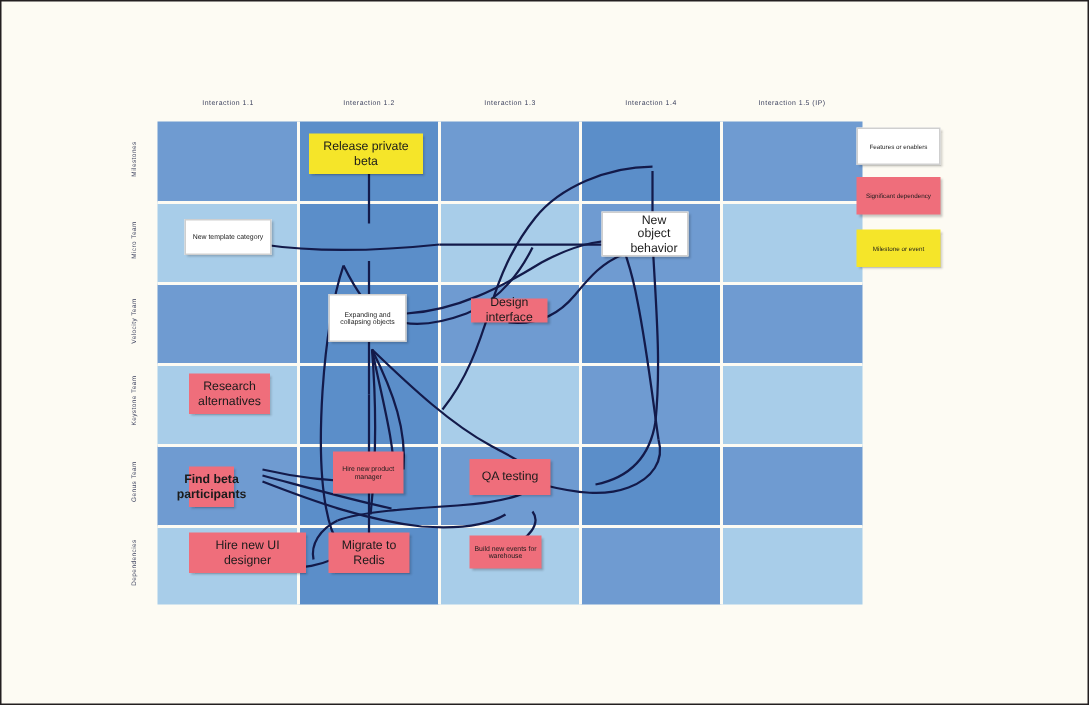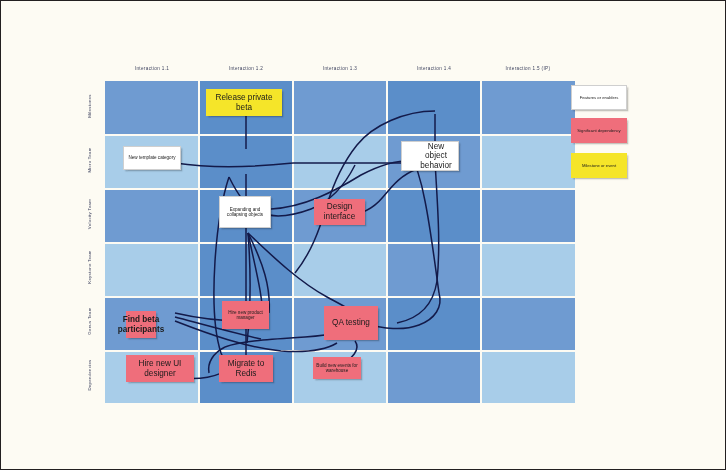--- a/index.html
+++ b/index.html
@@ -190,30 +190,31 @@
     <div class="node n-yellow fs-big" style="left:101px;top:8px;width:76px;height:27px;">Release private beta</div>
 
 
     <div class="node n-white fs-small" style="left:18px;top:65px;width:58px;height:24px;">New template category</div>
 
 
     <div class="node n-white fs-big" style="left:296px;top:60px;width:58px;height:30px;padding-left:14px;">New object behavior</div>
 
     <div class="node n-white fs-small" style="left:114px;top:115px;width:52px;height:32px;">Expanding and collapsing objects</div>
 
-    <div class="node n-red fs-big" style="left:209px;top:118px;width:51px;height:26px;">Design interface</div>
-
+    <div class="node n-red fs-big" style="left:209px;top:118px;width:51px;height:16px;">Design interface</div>
+
+    <div class="node n-red fs-big" style="left:21px;top:168px;width:54px;height:27px;">Research alternatives</div>
 
     <div class="node n-red fs-big" style="left:21px;top:230px;width:30px;height:27px;font-weight:bold;">Find beta participants</div>
 
     <div class="node n-red fs-small" style="left:117px;top:220px;width:47px;height:28px;">Hire new product manager</div>
 
-    <div class="node n-red fs-big" style="left:208px;top:225px;width:54px;height:34px;margin-left:11px;">QA testing</div>
-
-    <div class="node n-red fs-big" style="left:21px;top:274px;width:68px;height:27px;">Hire new UI designer</div>
+    <div class="node n-red fs-big" style="left:208px;top:225px;width:54px;height:24px;">QA testing</div>
+
+    <div class="node n-red fs-big" style="left:21px;top:274px;width:78px;height:27px;">Hire new UI designer</div>
 
     <div class="node n-red fs-big" style="left:114px;top:274px;width:54px;height:27px;">Migrate to Redis</div>
 
     <div class="node n-red fs-small" style="left:208px;top:276px;width:48px;height:22px;">Build new events for warehouse</div>
 
   </div>
 
   <div class="legend-item" style="top:84px;height:25px;background:#ffffff;border:.6px solid #cfcfcf;">Features or enablers</div>
   <div class="legend-item" style="top:117px;height:25px;background:#ef6e7b;">Significant dependency</div>
   <div class="legend-item" style="top:152px;height:25px;background:#f5e529;">Milestone or event</div>

